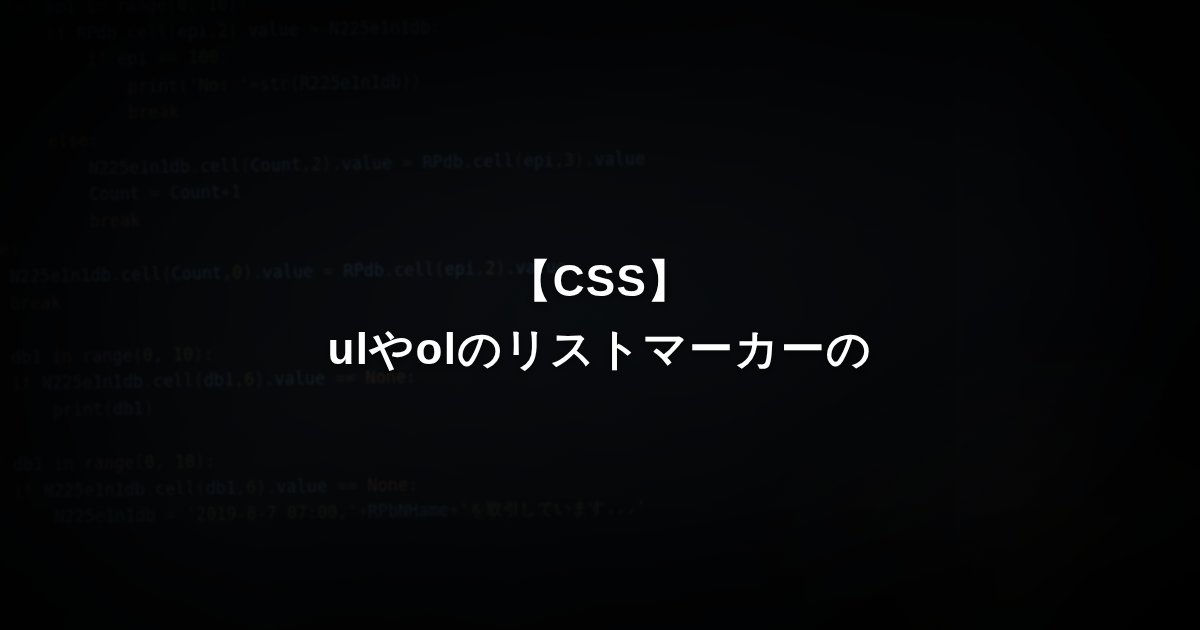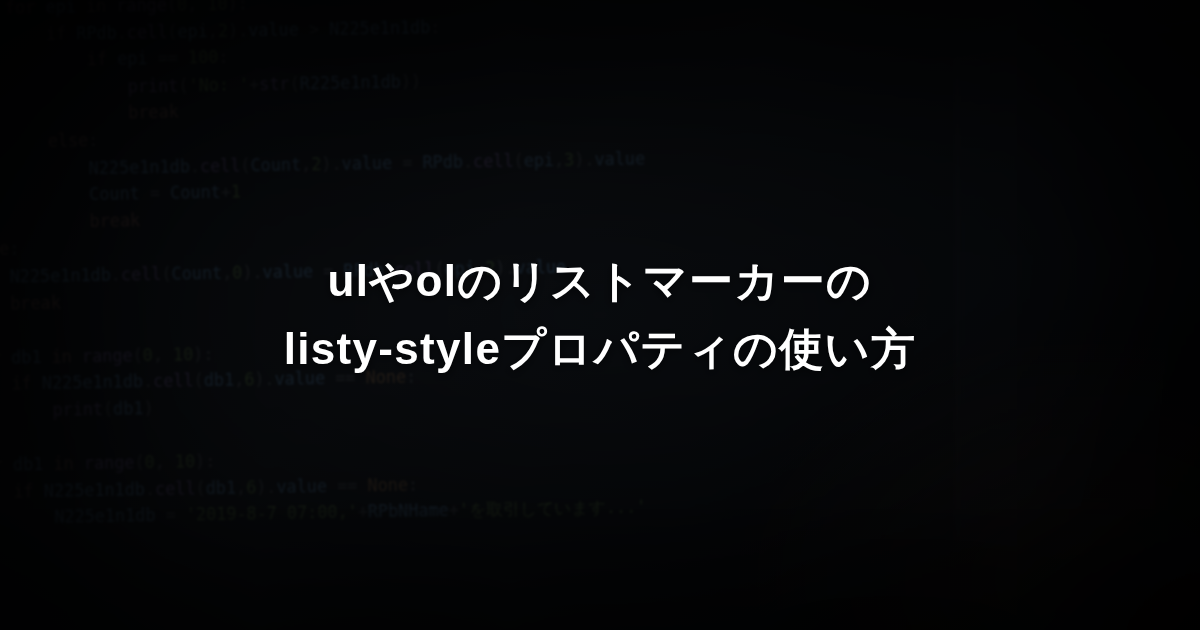--- a/index.html
+++ b/index.html
@@ -146,17 +146,17 @@
     <div class="code-line">    <span class="kw">if</span> <span class="var">N225e1n1db</span>.<span class="fn">cell</span>(<span class="var">db1</span>,<span class="str">6</span>).<span class="var">value</span> <span class="op">==</span> <span class="kw2">None</span>:</div>
     <div class="code-line">        <span class="var">N225e1n1db</span> <span class="op">=</span> <span class="str">'2019-8-7 07:00,'</span><span class="op">+</span><span class="var">RPbNHame</span><span class="op">+</span><span class="str">'を取引しています...'</span></div>
   </div>
 
   <div class="monitor-right"></div>
   <div class="corner-shadow"></div>
   <div class="dark-overlay"></div>
   <div class="vignette"></div>
 
   <div class="title-container">
+    <div class="title-line">【CSS】</div>
     <div class="title-line">ulやolのリストマーカーの</div>
-    <div class="title-line">listy-styleプロパティの使い方</div>
   </div>
 
 </div>
 
 </body></html>

